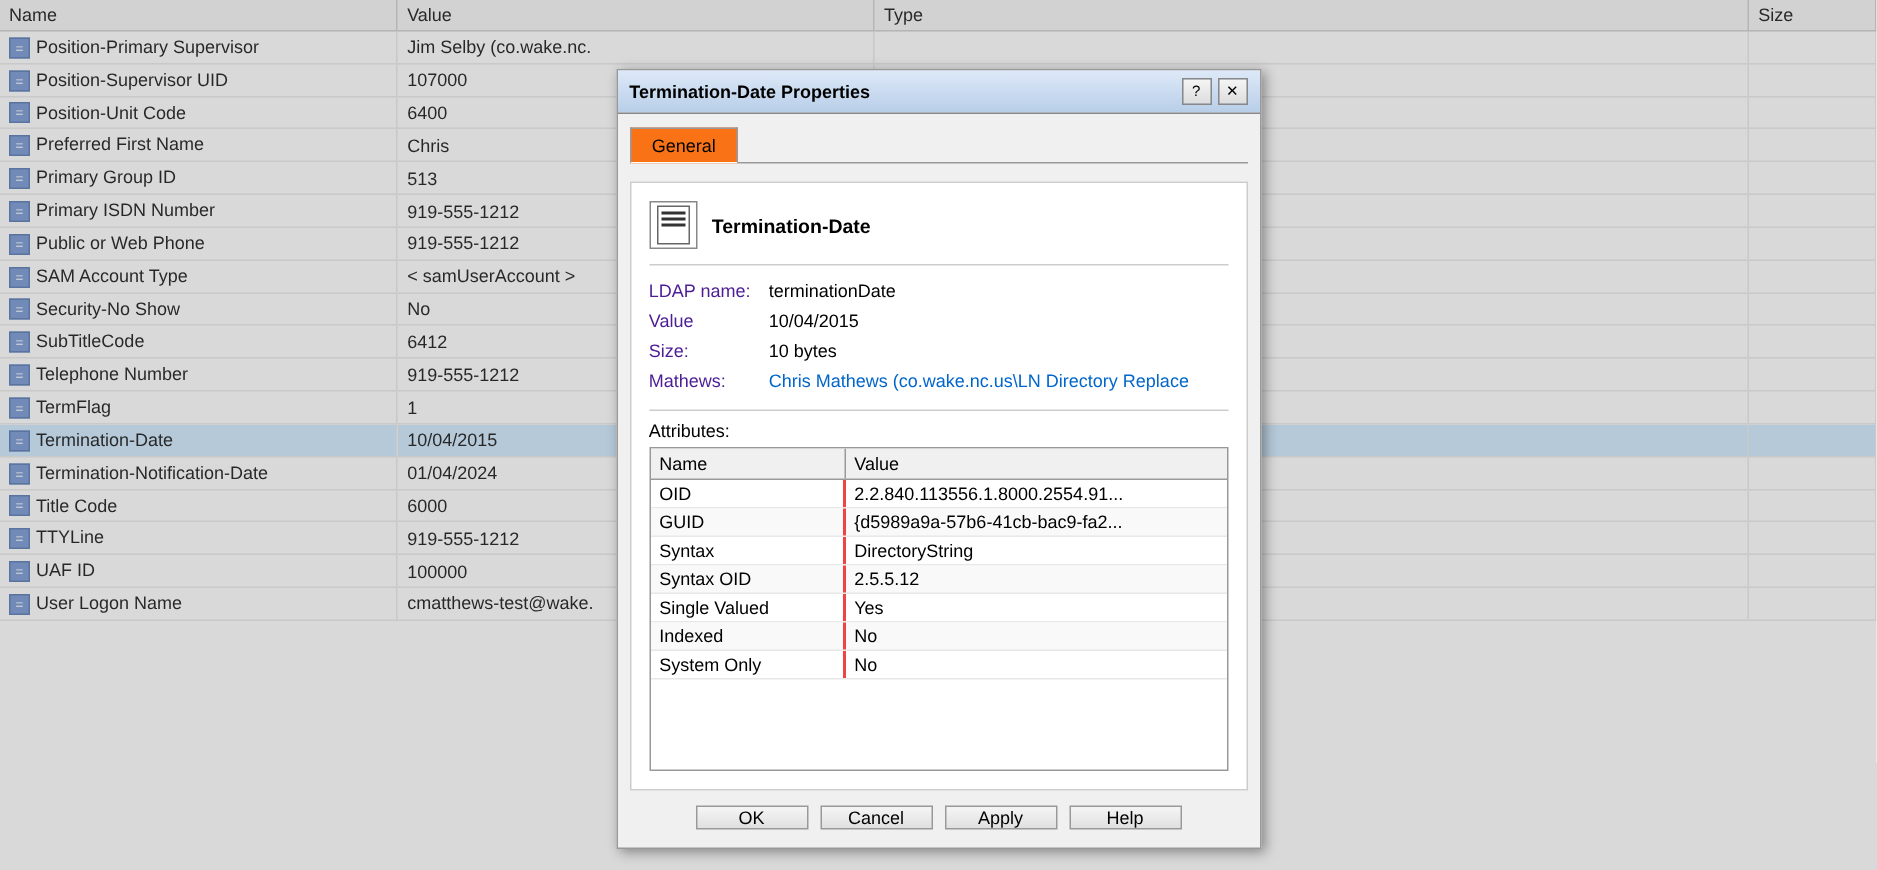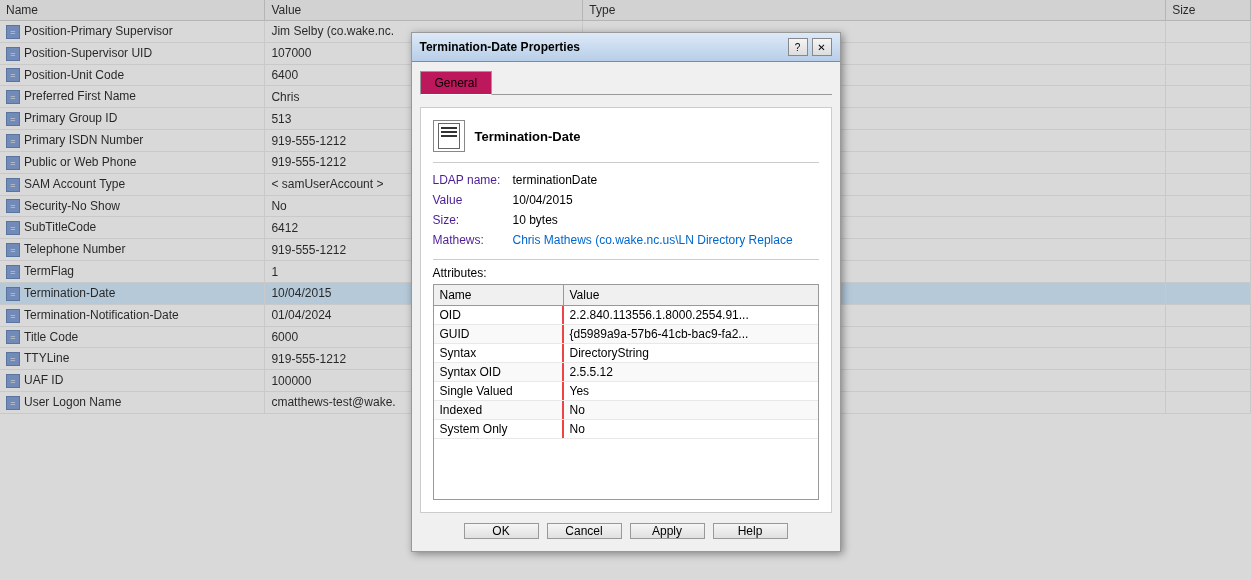--- a/index.html
+++ b/index.html
@@ -66,21 +66,21 @@
       line-height: 12px;
     }
 
     
     .modal-overlay {
       position: absolute;
       top: 0; left: 0;
       width: 100%; height: 100%;
       background: rgba(128,128,128,0.3);
       display: flex;
-      align-items: flex-start;
+      align-items: center;
       justify-content: center;
       padding-top: 32px;
     }
 
     
     .modal {
       background: #f0f0f0;
       border: 1px solid #999;
       box-shadow: 2px 2px 8px rgba(0,0,0,0.4);
       width: 430px;
@@ -141,21 +141,21 @@
       border-bottom: none;
       background: linear-gradient(to bottom, #f5f5f5, #e0e0e0);
       cursor: pointer;
       font-size: 12px;
       margin-right: 2px;
       position: relative;
       bottom: -1px;
     }
 
     .tab.active {
-      background: #be185d;
+      background: #f97316;
       border-bottom: 1px solid #fff;
       z-index: 1;
     }
 
     
     .content-area {
       background: #fff;
       border: 1px solid #ccc;
       padding: 12px;
       flex: 1;

